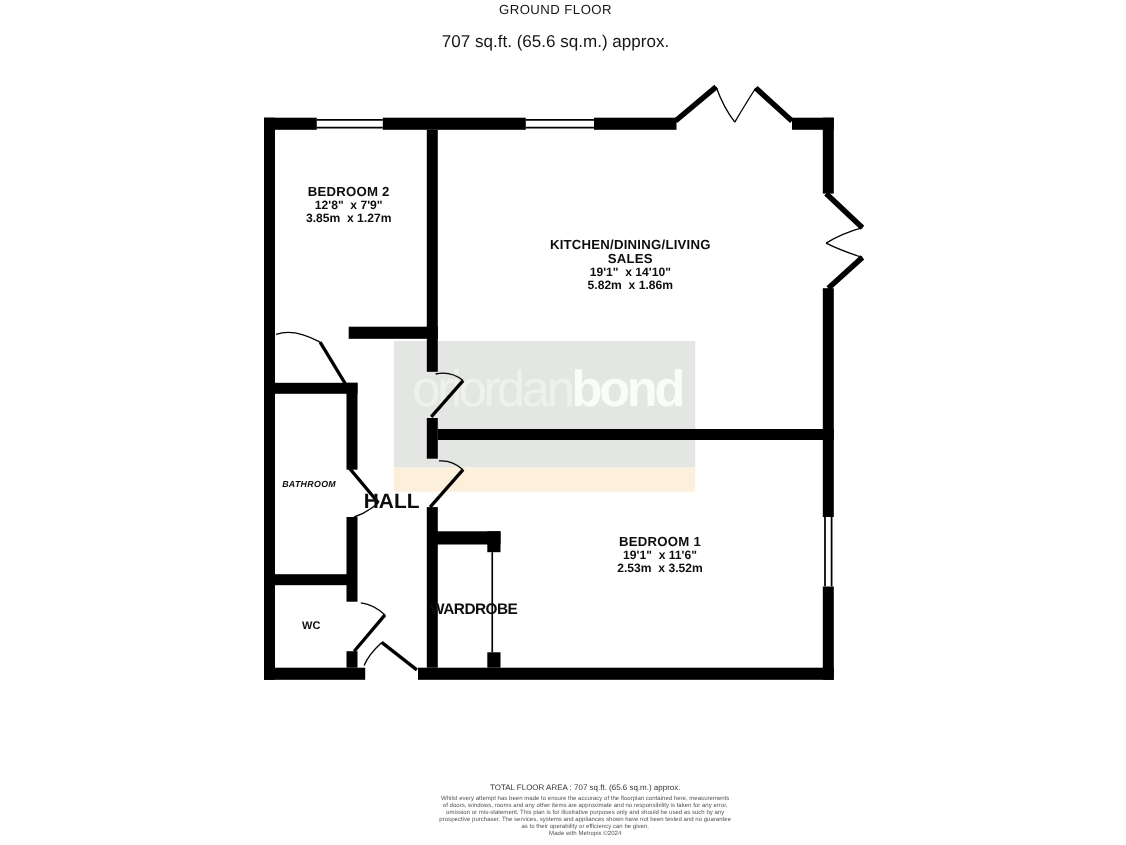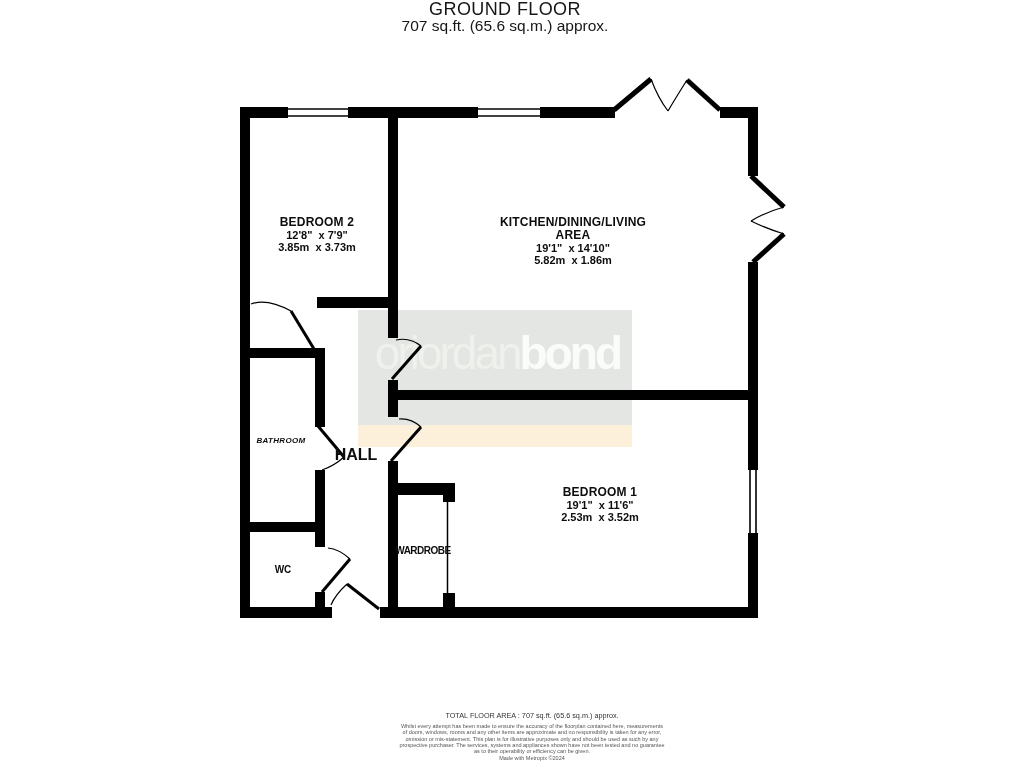--- a/index.html
+++ b/index.html
@@ -3,44 +3,44 @@
 <meta charset="utf-8">
 <style>
   html,body { margin:0; padding:0; background:#ffffff; }
   #stage {
     position:relative; width:1024px; height:768px; background:#ffffff;
     font-family:"Liberation Sans", sans-serif; overflow:hidden;
   }
   .abs { position:absolute; }
   
   #title-block { left:320px; top:0px; width:370px; text-align:center; color:#161616; }
-  #title-line1 { font-size:18px; line-height:18px; letter-spacing:0.4px; }
-  #title-line2 { font-size:15.5px; line-height:16px; }
+  #title-line1 { font-size:12px; line-height:18px; letter-spacing:0.4px; }
+  #title-line2 { font-size:15.5px; line-height:16px;margin-top:13px; }
   
   #wm-gray  { left:358px; top:310px; width:274px; height:115px; background:#e3e6e2; z-index:1; }
   #wm-cream { left:358px; top:425px; width:274px; height:22px;  background:#fcf0da; z-index:1; }
   #wm-brand { left:358px; top:330px; width:262px; text-align:right; z-index:1;
               font-size:46px; line-height:46px; letter-spacing:-3px; white-space:nowrap; }
   #wm-brand .lt { color:#eef1ec; font-weight:normal; }
   #wm-brand .bd { color:#fafcf9; font-weight:bold; }
   #wm-tagline { left:358px; top:378px; width:256px; text-align:right; z-index:1;
                 font-size:14.5px; letter-spacing:2.5px; color:#d6dad4; font-weight:bold; white-space:nowrap; }
   
   #plan-svg { left:0; top:0; z-index:2; }
   
   .room-label { z-index:3; text-align:center; color:#0d0d0d; font-weight:bold; }
   .room-name  { font-size:12px; line-height:13px; letter-spacing:0.2px; }
   .dims       { font-size:11px; line-height:12px; white-space:pre; }
-  #label-bedroom2 { left:237px; top:168px; width:160px;margin-top:48px; }
+  #label-bedroom2 { left:237px; top:168px; width:160px; }
   #label-kitchen  { left:473px; top:216px; width:200px; }
   #label-bedroom1 { left:500px; top:486px; width:200px; }
   #label-bathroom { left:243px; top:436px; width:76px; font-size:8px; letter-spacing:0.3px;font-style:italic; }
-  #label-hall     { left:326px; top:446px; width:60px; font-size:16px; }
+  #label-hall     { left:326px; top:446px; width:60px; font-size:19px; }
   #label-wc       { left:253px; top:564px; width:60px; font-size:10px; }
-  #label-wardrobe { left:391px; top:545px; width:64px; font-size:10px; letter-spacing:-0.5px; }
+  #label-wardrobe { left:391px; top:545px; width:64px; font-size:14px; letter-spacing:-0.5px; }
   
   #footer { left:282px; top:711px; width:500px; text-align:center;
             transform:scale(0.58); transform-origin:top center; color:#3c3c3c; z-index:3; }
   #footer-total { font-size:12.5px; line-height:16px; margin-bottom:4px; color:#333; }
   .disc-line { font-size:9.5px; line-height:11px; color:#555; }
 </style>
 </head>
 <body>
 
 <div id="stage">
@@ -127,26 +127,26 @@
       <line x1="751" y1="176" x2="784" y2="207" stroke-width="5"></line>
       <line x1="753" y1="262" x2="784" y2="234" stroke-width="5"></line>
       <path d="M784,207 Q766,212 751,221" stroke-width="1.2"></path>
       <path d="M784,234 Q765,228 751,221" stroke-width="1.2"></path>
     </g>
   </svg>
 
   <div class="abs room-label" id="label-bedroom2">
     <div class="room-name">BEDROOM 2</div>
     <div class="dims">12'8"  x 7'9"</div>
-    <div class="dims">3.85m  x 3.73m</div>
+    <div class="dims">3.85m  x 1.27m</div>
   </div>
 
   <div class="abs room-label" id="label-kitchen">
     <div class="room-name">KITCHEN/DINING/LIVING</div>
-    <div class="room-name">AREA</div>
+    <div class="room-name">SALES</div>
     <div class="dims">19'1"  x 14'10"</div>
     <div class="dims">5.82m  x 1.86m</div>
   </div>
 
   <div class="abs room-label" id="label-bedroom1">
     <div class="room-name">BEDROOM 1</div>
     <div class="dims">19'1"  x 11'6"</div>
     <div class="dims">2.53m  x 3.52m</div>
   </div>
 

